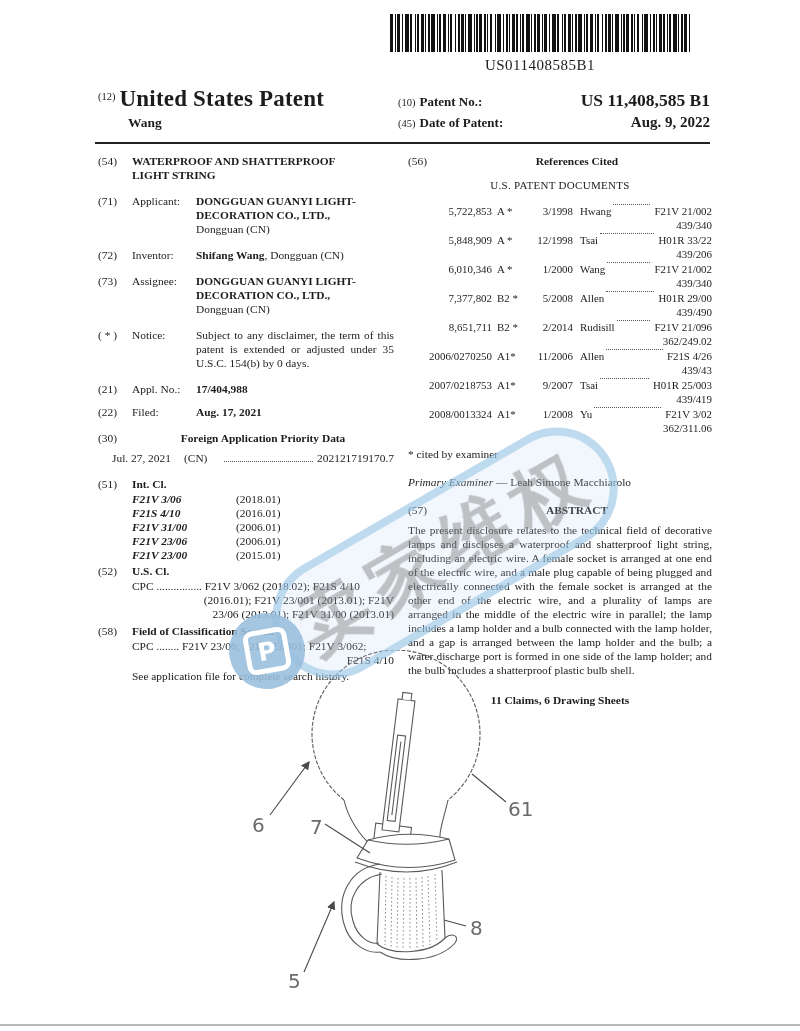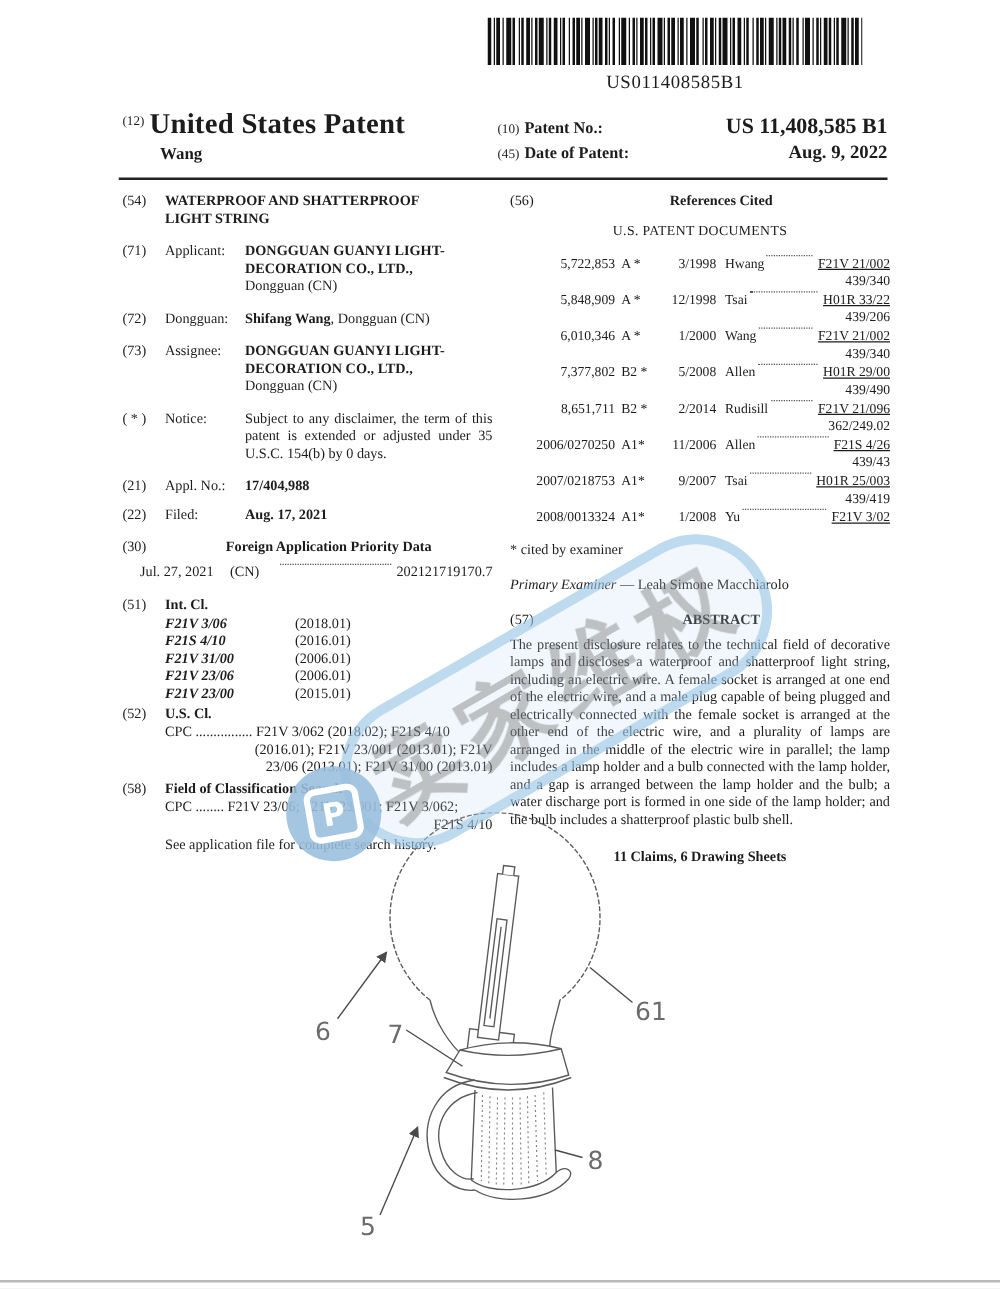--- a/index.html
+++ b/index.html
@@ -28,38 +28,38 @@
   .colL{width:296px;flex:none;}
   .colR{width:304px;flex:none;}
   .lrow{display:flex;margin-bottom:12px;}
   .lcode{width:34px;flex:none;}
   .llabel{width:64px;flex:none;}
   .lval{flex:1;}
   .b{font-weight:bold;}
   .just{text-align:justify;}
   .cap{font-weight:bold;}
   .center-head{flex:1;text-align:center;font-weight:bold;}
-  .prio-line{display:flex;margin:2px 0 12px 14px;align-items:flex-start;}
+  .prio-line{display:flex;margin:2px 0 12px 14px;align-items:flex-end;}
   .prio-date{width:72px;flex:none;}
   .prio-cc{width:38px;flex:none;}
   .lead{flex:1;border-bottom:1.2px dotted #555;margin:0 4px 3px 2px;min-width:10px;}
   .icl-row{display:flex;margin-left:34px;}
   .icls{width:104px;font-weight:bold;font-style:italic;}
   .cpc1{margin-left:34px;}
   .cpcr{text-align:right;}
   .note-line{margin-left:34px;margin-top:2px;}
   
   .refhead{display:flex;margin-bottom:10px;}
   .subhead{text-align:center;margin:0 0 12px 0;font-size:11px;letter-spacing:.3px;}
   .refrow{display:flex;align-items:flex-start;font-size:10.9px;}
   .rnum{width:84px;text-align:right;flex:none;}
   .rkind{width:30px;flex:none;padding-left:5px;}
   .rdate{width:46px;text-align:right;flex:none;padding-right:7px;}
   .rname{flex:none;}
-  .rcls{flex:none;text-decoration:underline;}
+  .rcls{flex:none;}
   .refrow2{text-align:right;font-size:10.9px;margin-bottom:1px;}
   .cited{margin:12px 0 14px 0;}
   .examiner{margin-bottom:14px;}
   .examiner i{}
   .absrow{display:flex;margin-bottom:6px;}
   .abstext{text-align:justify;}
   .claims{text-align:center;font-weight:bold;margin-top:16px;}
   
   .fig{position:absolute;left:230px;top:650px;width:330px;height:390px;}
   
@@ -122,21 +122,21 @@
         <span class="lcode">(71)</span>
         <span class="llabel">Applicant:</span>
         <span class="lval">
           <span class="b">DONGGUAN GUANYI LIGHT-DECORATION CO., LTD.,</span><br>
           <span>Dongguan (CN)</span>
         </span>
       </div>
 
       <div class="lrow">
         <span class="lcode">(72)</span>
-        <span class="llabel">Dongguan:</span>
+        <span class="llabel">Inventor:</span>
         <span class="lval"><span class="b">Shifang Wang</span><span>, Dongguan (CN)</span></span>
       </div>
 
       <div class="lrow">
         <span class="lcode">(73)</span>
         <span class="llabel">Assignee:</span>
         <span class="lval">
           <span class="b">DONGGUAN GUANYI LIGHT-DECORATION CO., LTD.,</span><br>
           <span>Dongguan (CN)</span>
         </span>
@@ -285,20 +285,21 @@
         </div>
       <div class="refrow2">439/419</div>
       <div class="refrow">
           <span class="rnum">2008/0013324</span>
           <span class="rkind">A1*</span>
           <span class="rdate">1/2008</span>
           <span class="rname">Yu</span>
           <span class="lead"></span>
           <span class="rcls">F21V 3/02</span>
         </div>
+      <div class="refrow2">362/311.06</div>
 
       <div class="cited">* cited by examiner</div>
 
       <div class="examiner">
         <i>Primary Examiner</i>
         <span>— Leah Simone Macchiarolo</span>
       </div>
 
       <div class="absrow">
         <span class="lcode">(57)</span>

